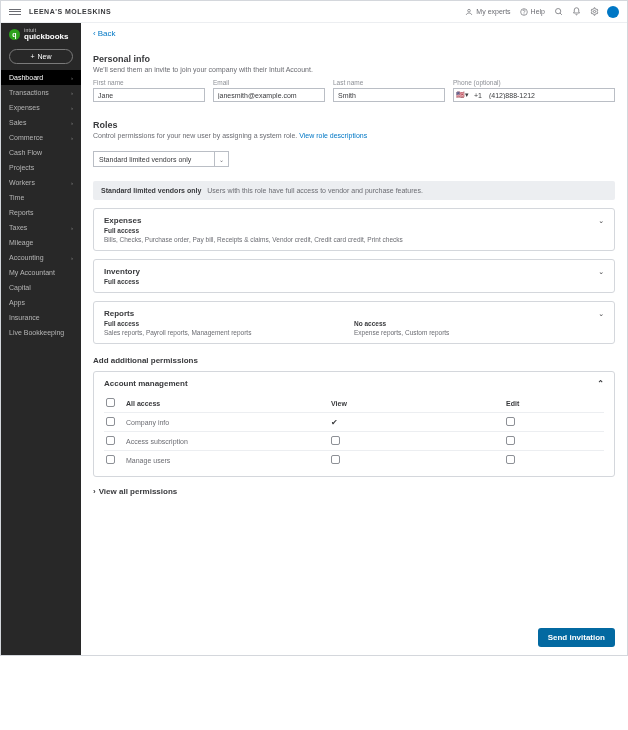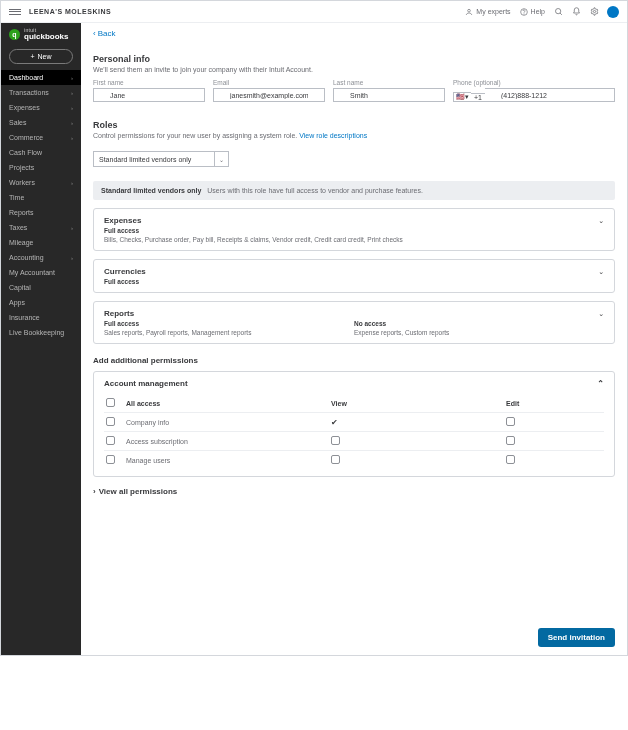--- a/index.html
+++ b/index.html
@@ -26,22 +26,22 @@
 .sb-caret { font-size: 6px; color: #8a8a8a; }
 
 .content { flex: 1; padding: 6px 12px 20px; overflow-y: hidden; position: relative; }
 .back-link { color: #0077c5; font-size: 8px; display: inline-flex; align-items: center; gap: 2px; margin-bottom: 6px; }
 .page-title { font-size: 12px; font-weight: 600; margin-bottom: 8px; }
 .section-title { font-size: 9px; font-weight: 600; margin-top: 10px; }
 .section-sub { font-size: 7px; color: #6b6c72; margin-top: 2px; margin-bottom:6px; }
 .form-row { display: flex; gap: 8px; margin-top: 4px; }
 .form-col { display: flex; flex-direction: column; }
 .form-label { font-size: 6.5px; color: #8d9096; margin-bottom: 2px; }
-.input { border: 1px solid #babec5; height: 14px; padding: 0 16px; font-size: 7px; color: #393a3d; }
-.phone-group { display:flex; gap:0;align-items:flex-end; }
+.input { border: 1px solid #babec5; height: 14px; padding: 0 4px; font-size: 7px; color: #393a3d; }
+.phone-group { display:flex; gap:0; }
 .flag { width:18px; border:1px solid #babec5; border-right:none; display:flex; align-items:center; justify-content:center; font-size:7px;}
 .phone-prefix { border:1px solid #babec5; border-left:none; border-right:none; width:14px; display:flex; align-items:center; justify-content:center; font-size:7px; color:#393a3d;}
 
 .roles { margin-top: 18px; }
 .link { color: #0077c5; }
 .select-wrap { margin-top: 6px; display: inline-flex; }
 .select { border: 1px solid #babec5; height: 16px; padding: 0 5px; font-size: 7px; display: flex; align-items: center; width: 122px; }
 .select-caret { border:1px solid #babec5; border-left:none; width:14px; height:16px; display:flex; align-items:center; justify-content:center; font-size:6px; color:#6b6c72; }
 
 .role-banner { background: #eceef1; border-radius: 2px; padding: 6px 8px; font-size: 7px; margin-top: 14px; color:#393a3d;}
@@ -250,21 +250,21 @@
       </div>
 
       <div class="panel">
         <div class="panel-title">Expenses</div>
         <div class="panel-sub">Full access</div>
         <div class="panel-desc">Bills, Checks, Purchase order, Pay bill, Receipts &amp; claims, Vendor credit, Credit card credit, Print checks</div>
         <div class="panel-caret">⌄</div>
       </div>
 
       <div class="panel">
-        <div class="panel-title">Currencies</div>
+        <div class="panel-title">Inventory</div>
         <div class="panel-sub">Full access</div>
         <div class="panel-caret">⌄</div>
       </div>
 
 
       <div class="panel">
         <div class="panel-title">Reports</div>
         <div class="two-col">
           <div>
             <div class="panel-sub">Full access</div>

